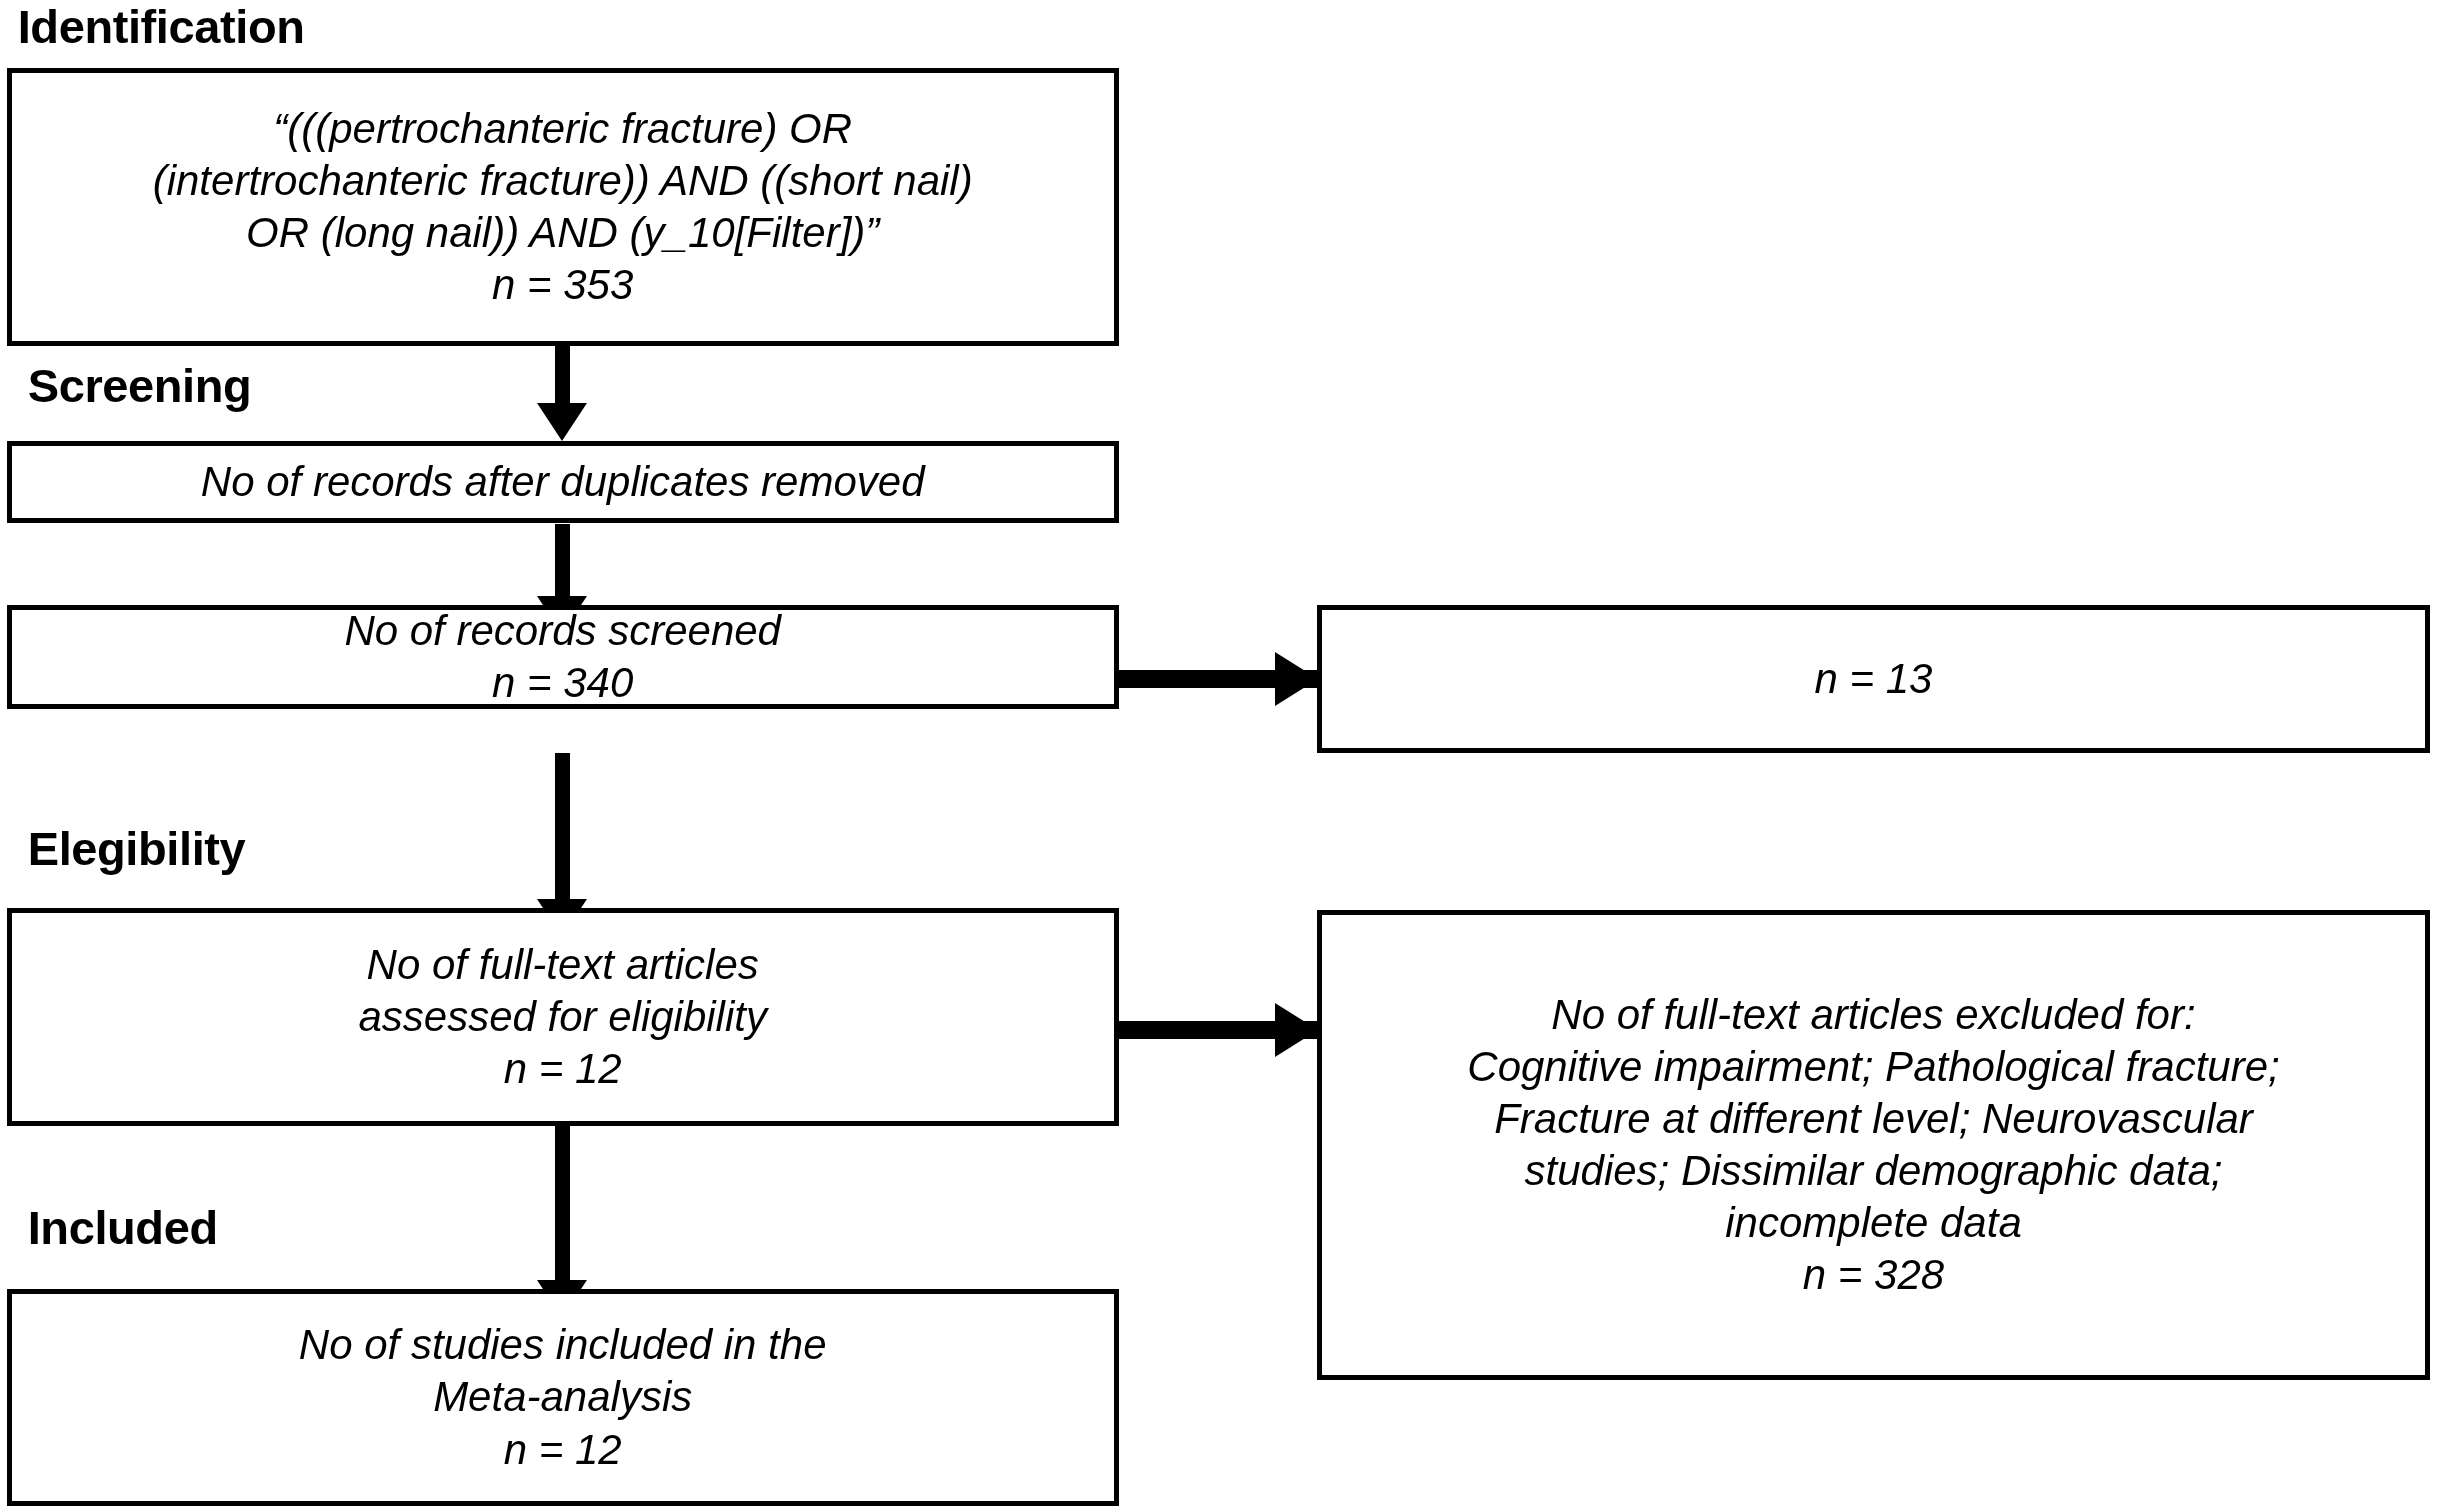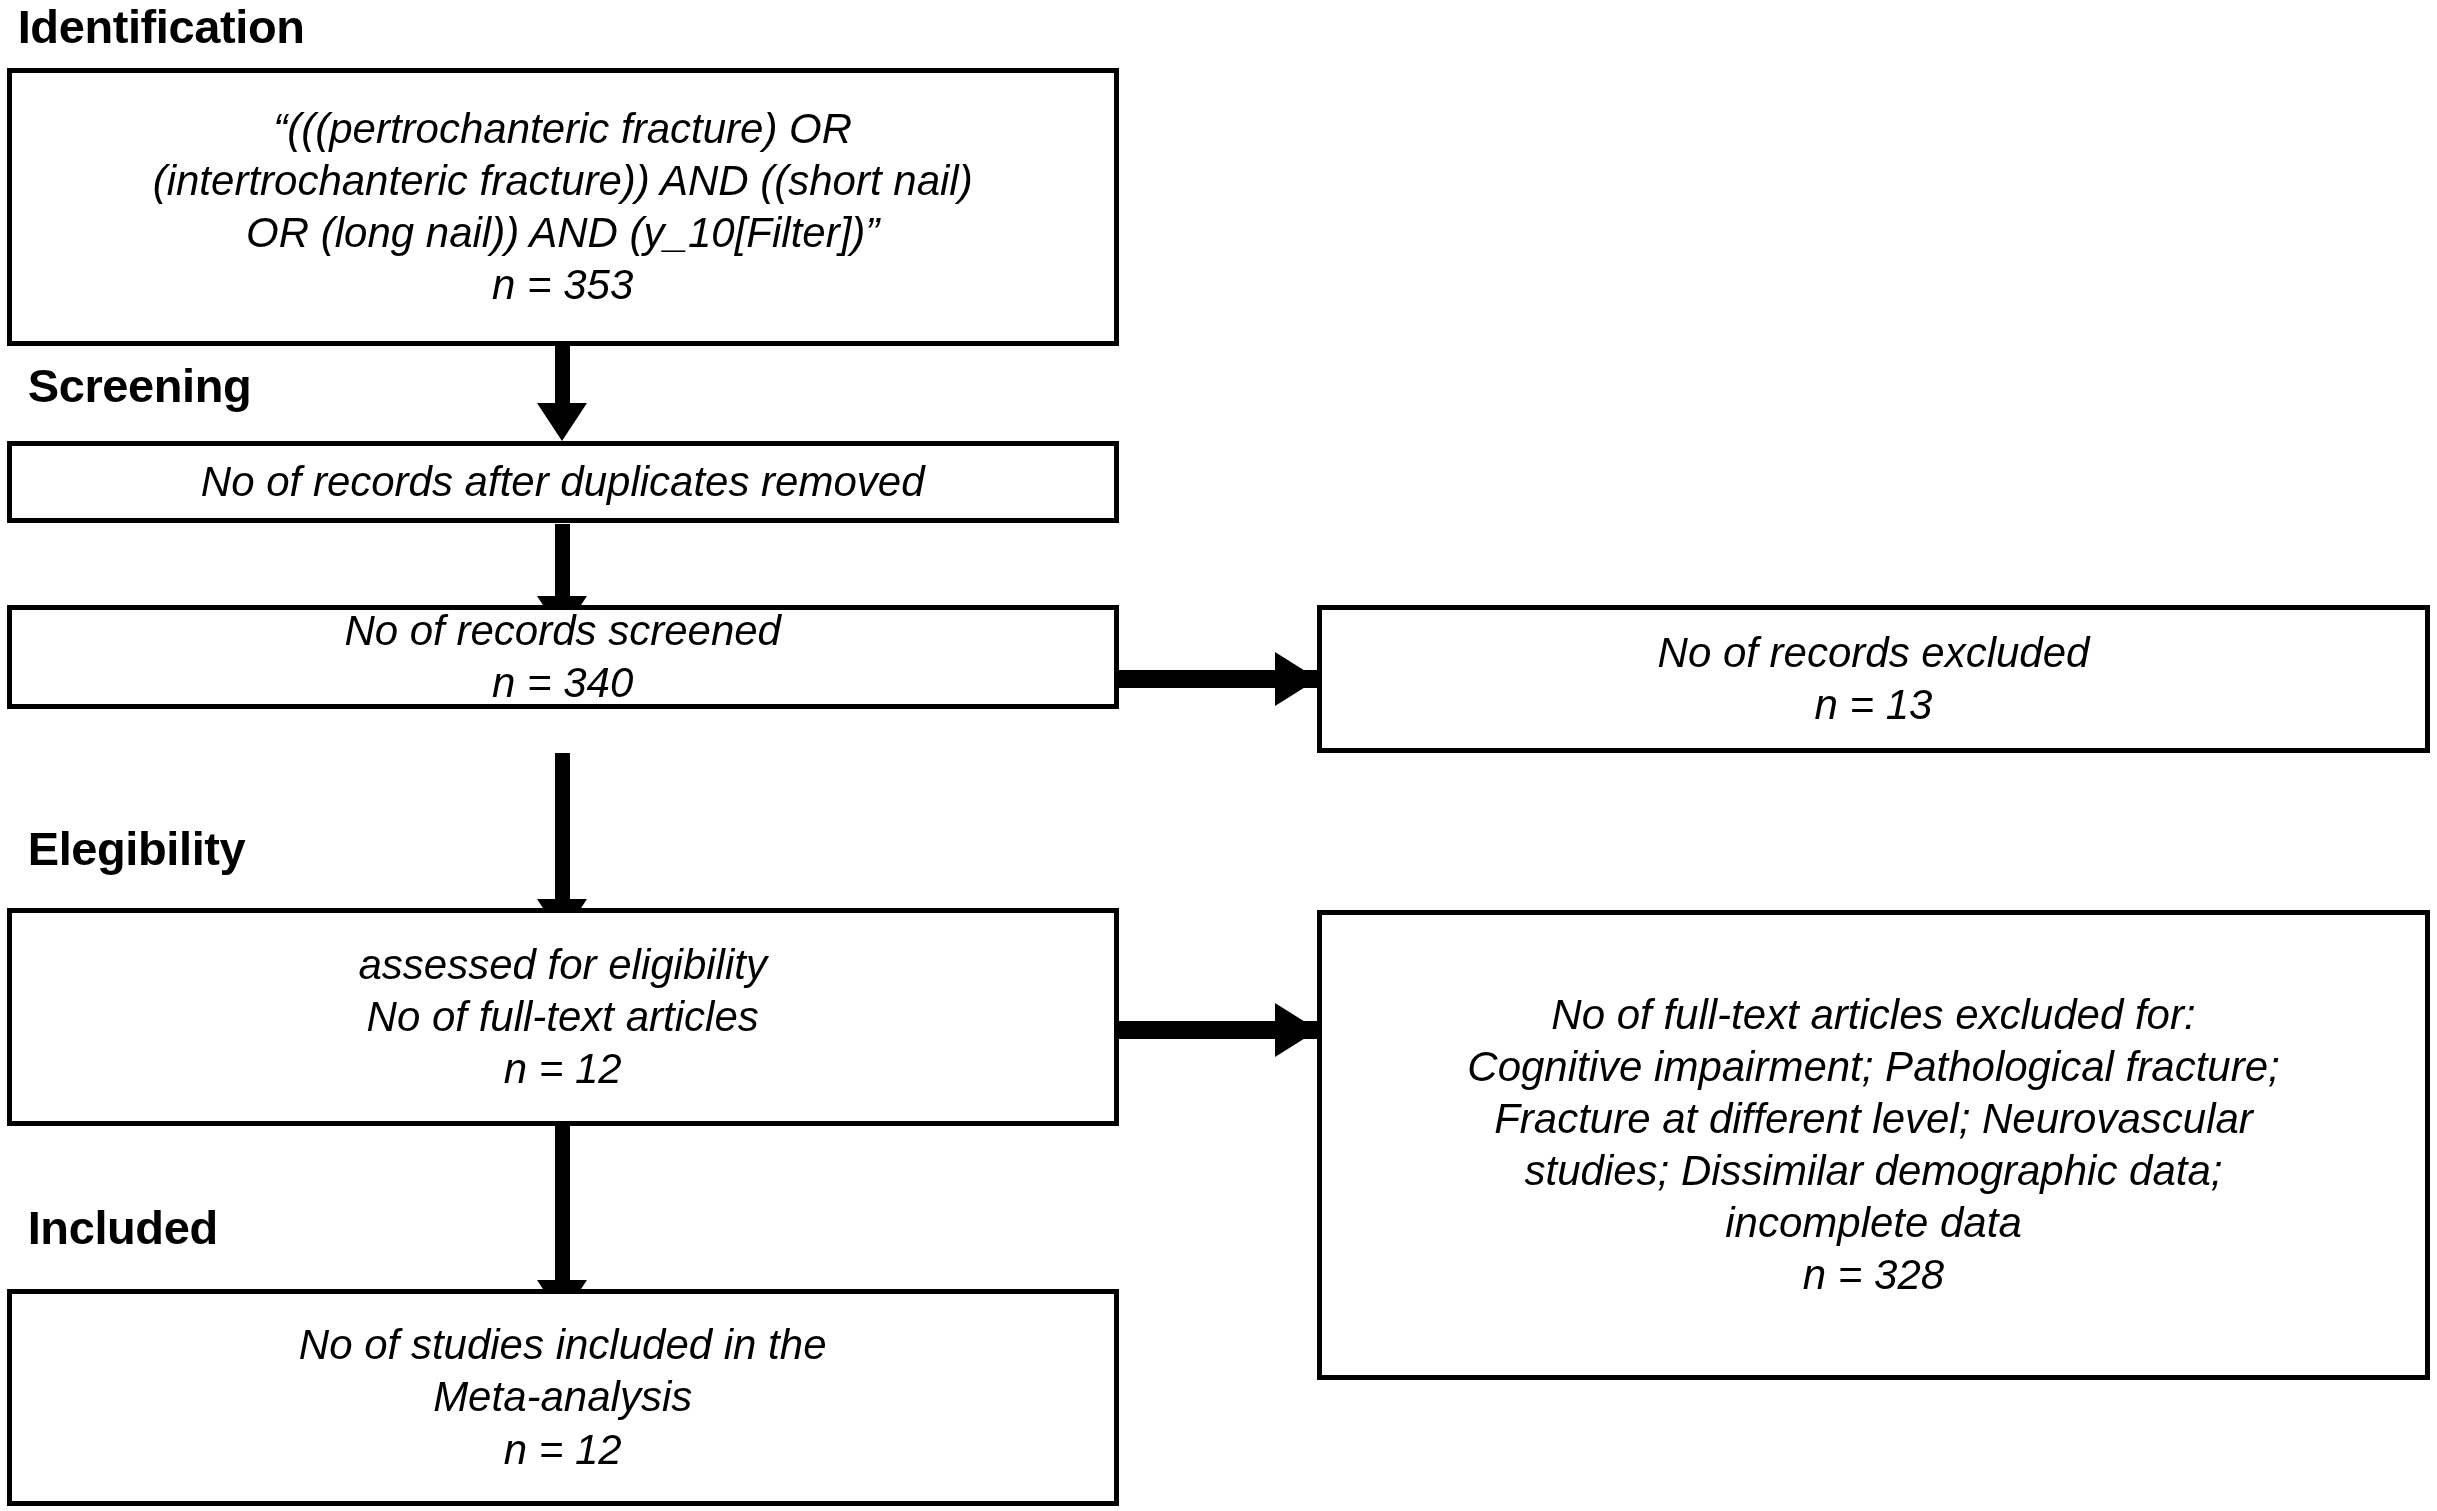--- a/index.html
+++ b/index.html
@@ -130,32 +130,31 @@
     <span class="line">No of records screened</span>
     <span class="line">n = 340</span>
   </div>
 
   <div class="h-arrow" style="left:1118px; top:679px;">
     <div class="shaft" style="width:200px;"></div>
     <div class="head" style="left:157px;"></div>
   </div>
 
   <div class="flow-box" style="left:1317px; top:605px; width:1113px; height:148px;">
-    <span class="line">No of records excluded</span>
     <span class="line">n = 13</span>
   </div>
 
   <div class="v-arrow" style="left:562px; top:753px;">
     <div class="shaft" style="height:156px;"></div>
     <div class="head" style="top:146px;"></div>
   </div>
 
   <div class="flow-box" style="left:6.7px; top:908px; width:1112px; height:218px;">
+    <span class="line">No of full-text articles</span>
     <span class="line">assessed for eligibility</span>
-    <span class="line">No of full-text articles</span>
     <span class="line">n = 12</span>
   </div>
 
   <div class="h-arrow" style="left:1118px; top:1030px;">
     <div class="shaft" style="width:200px;"></div>
     <div class="head" style="left:157px;"></div>
   </div>
 
   <div class="flow-box" style="left:1317px; top:910px; width:1113px; height:470px;">
     <span class="line">No of full-text articles excluded for:</span>

